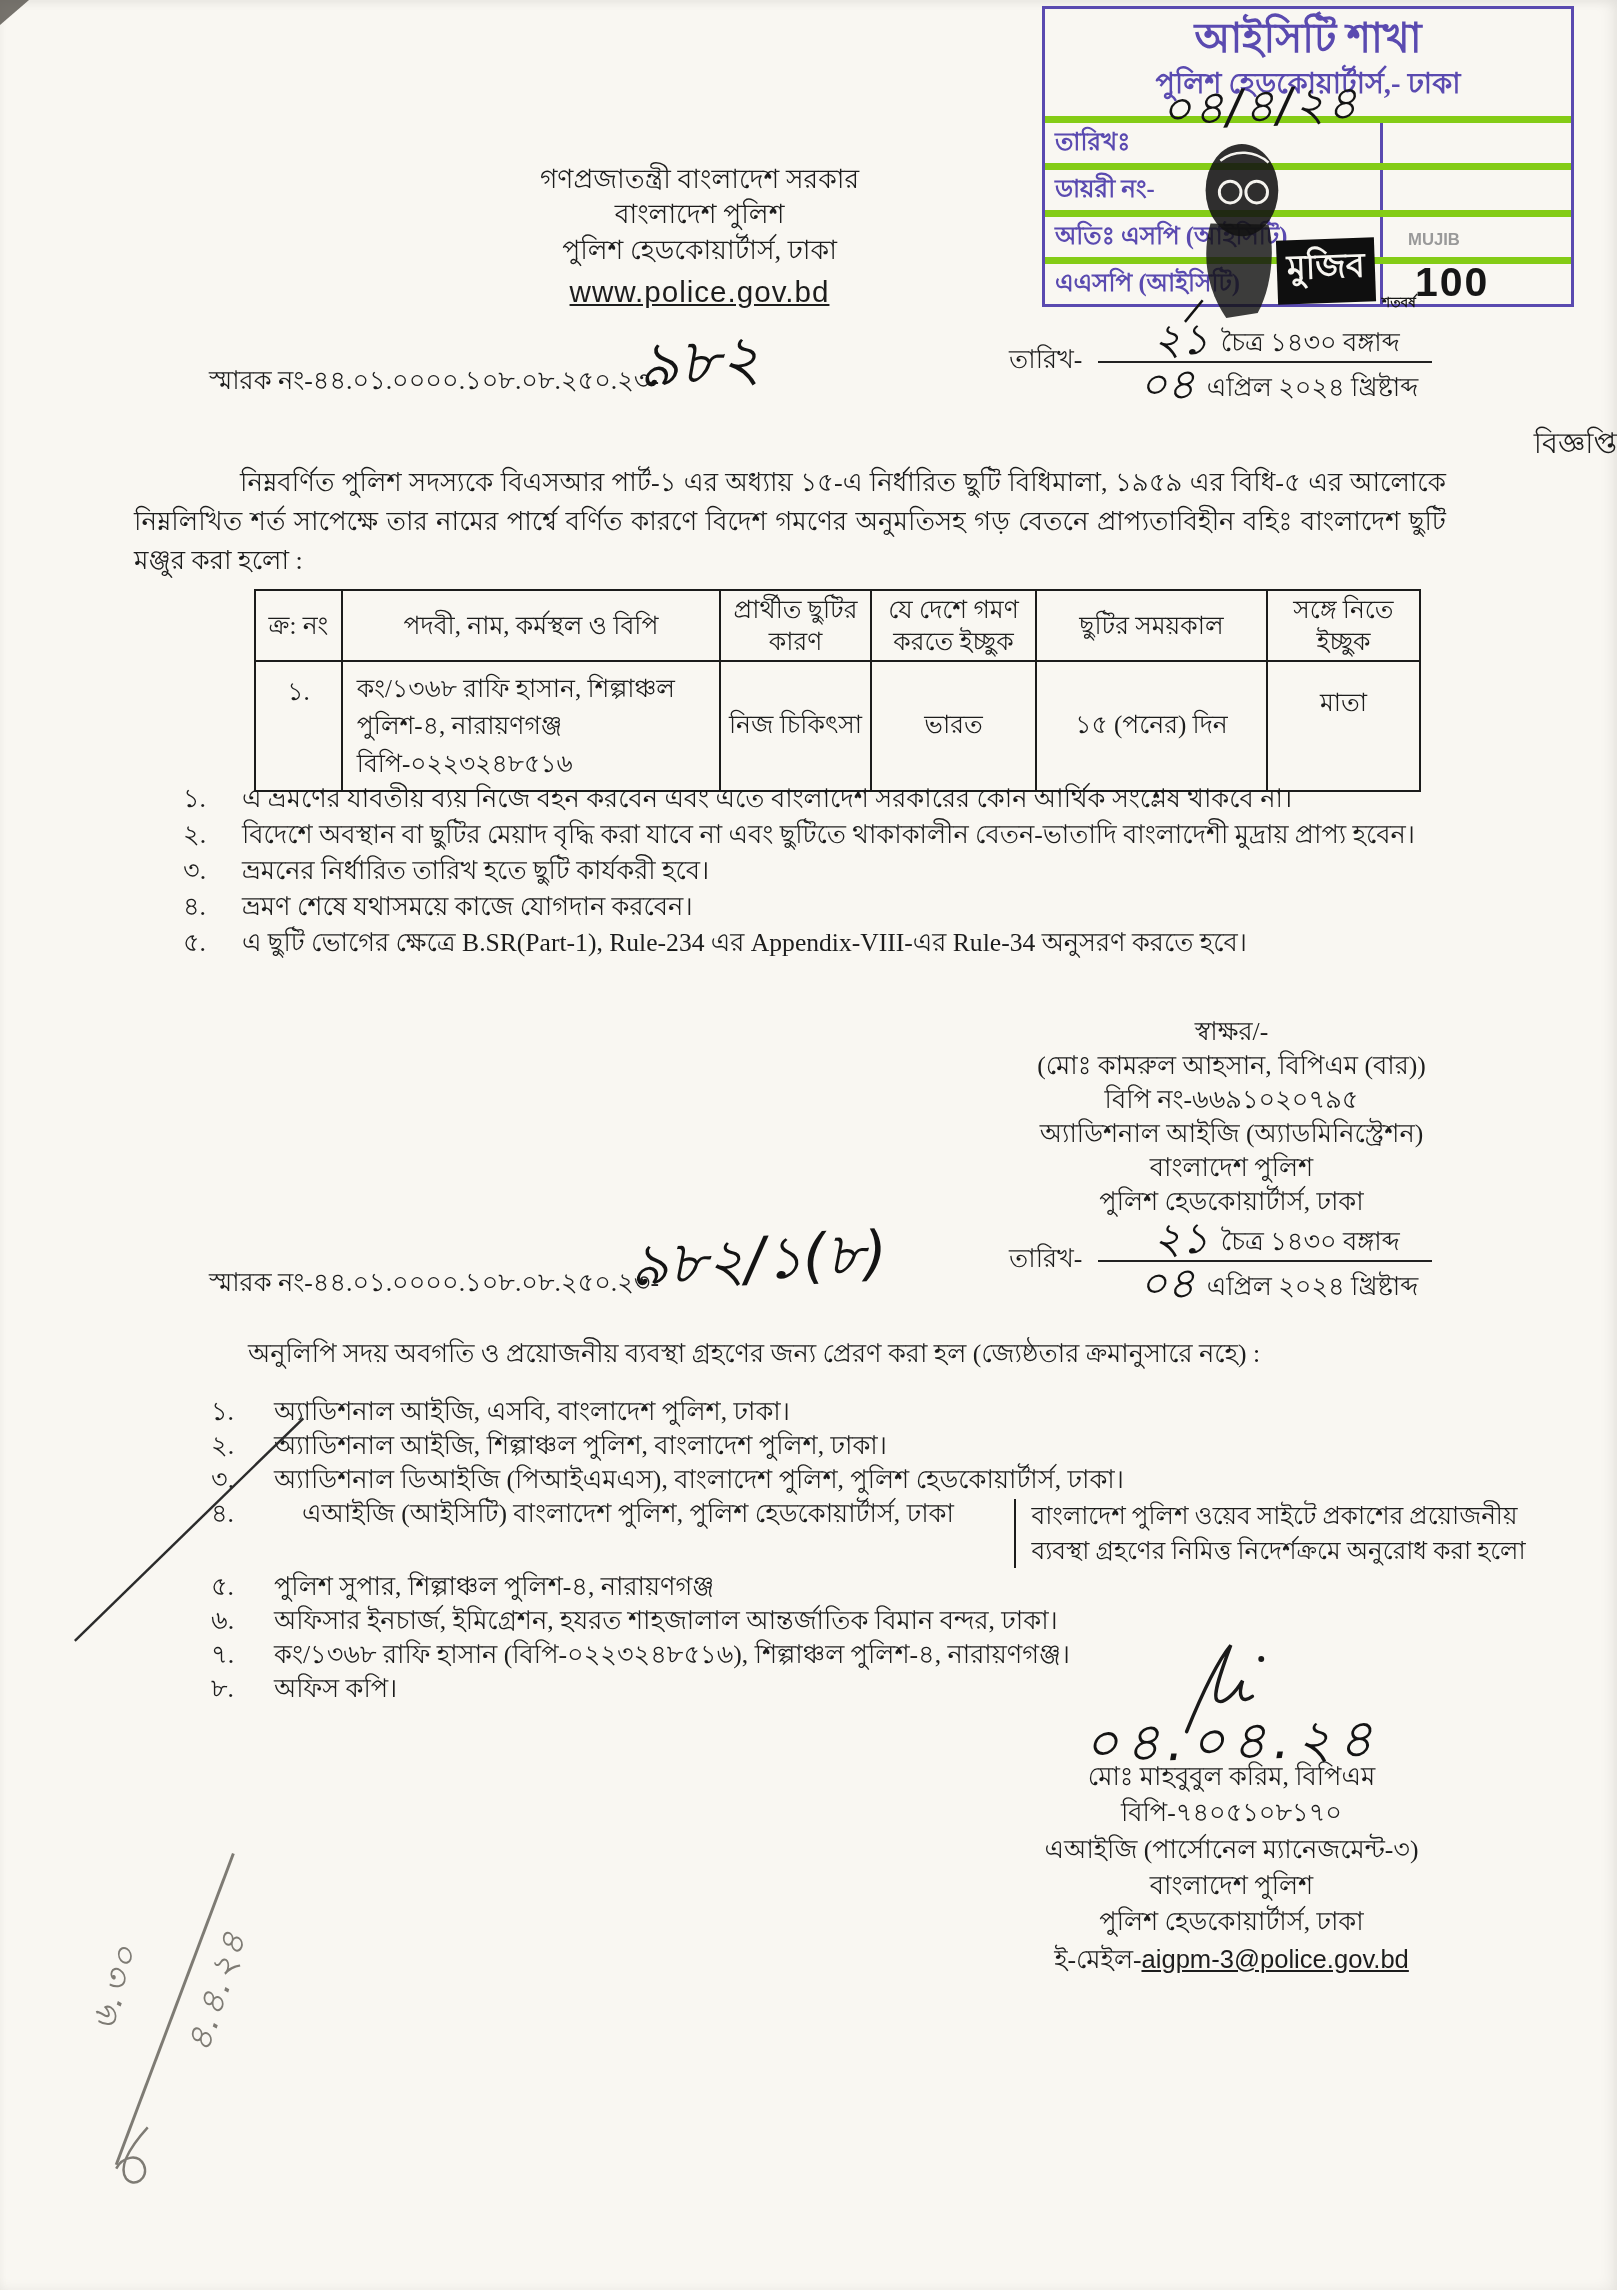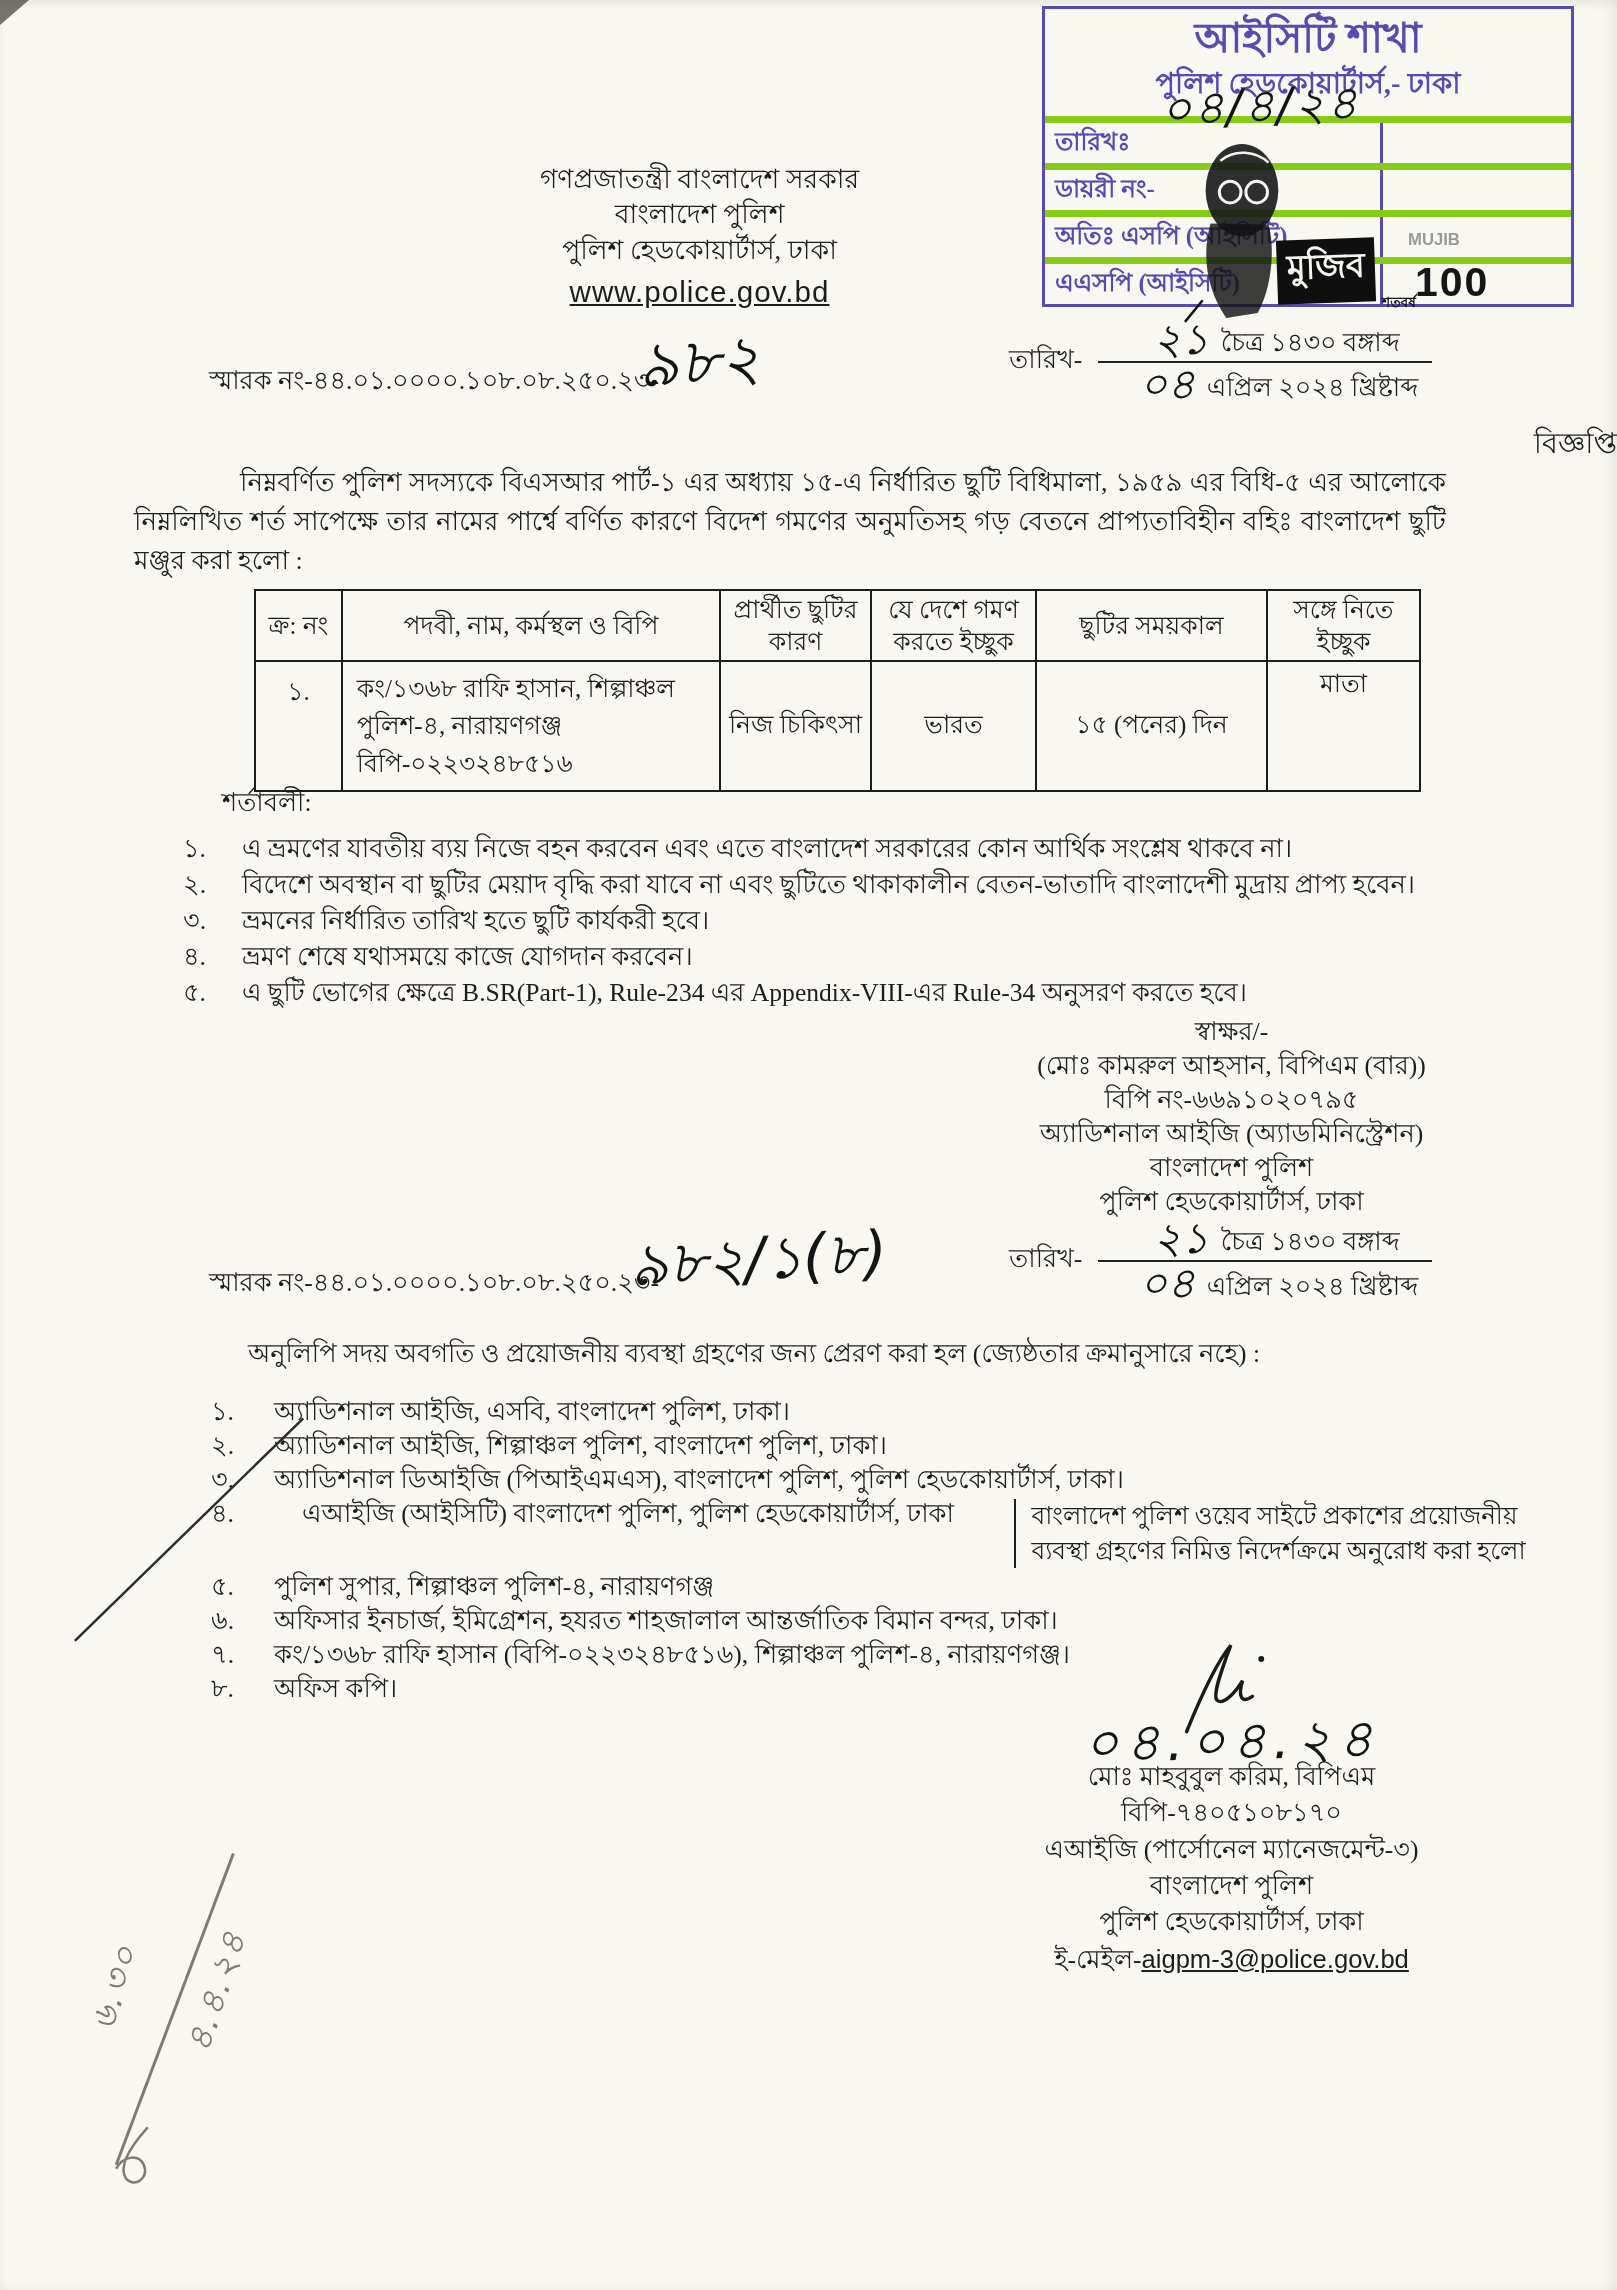--- a/index.html
+++ b/index.html
@@ -181,27 +181,26 @@
     </thead>
     <tbody>
       <tr>
         <td style="vertical-align:top;padding-top:9.9px;">১.</td>
         <td class="c2">কং/১৩৬৮ রাফি হাসান, শিল্পাঞ্চল
 পুলিশ-৪, নারায়ণগঞ্জ
 বিপি-০২২৩২৪৮৫১৬</td>
         <td>নিজ চিকিৎসা</td>
         <td>ভারত</td>
         <td>১৫ (পনের) দিন</td>
-        <td style="vertical-align:top;padding-top:2px;">মাতা</td>
+        <td style="vertical-align:top;padding-top:21px;">মাতা</td>
       </tr>
     </tbody>
   </table>
 
   <div class="conds">
-    <div class="cond-title">শর্তাবলী:</div>
     <div class="cond-row">
         <span class="cond-num">১.</span>
         <span class="latin">এ ভ্রমণের যাবতীয় ব্যয় নিজে বহন করবেন এবং এতে বাংলাদেশ সরকারের কোন আর্থিক সংশ্লেষ থাকবে না।</span>
       </div>
     <div class="cond-row">
         <span class="cond-num">২.</span>
         <span class="latin">বিদেশে অবস্থান বা ছুটির মেয়াদ বৃদ্ধি করা যাবে না এবং ছুটিতে থাকাকালীন বেতন-ভাতাদি বাংলাদেশী মুদ্রায় প্রাপ্য হবেন।</span>
       </div>
     <div class="cond-row">
         <span class="cond-num">৩.</span>

